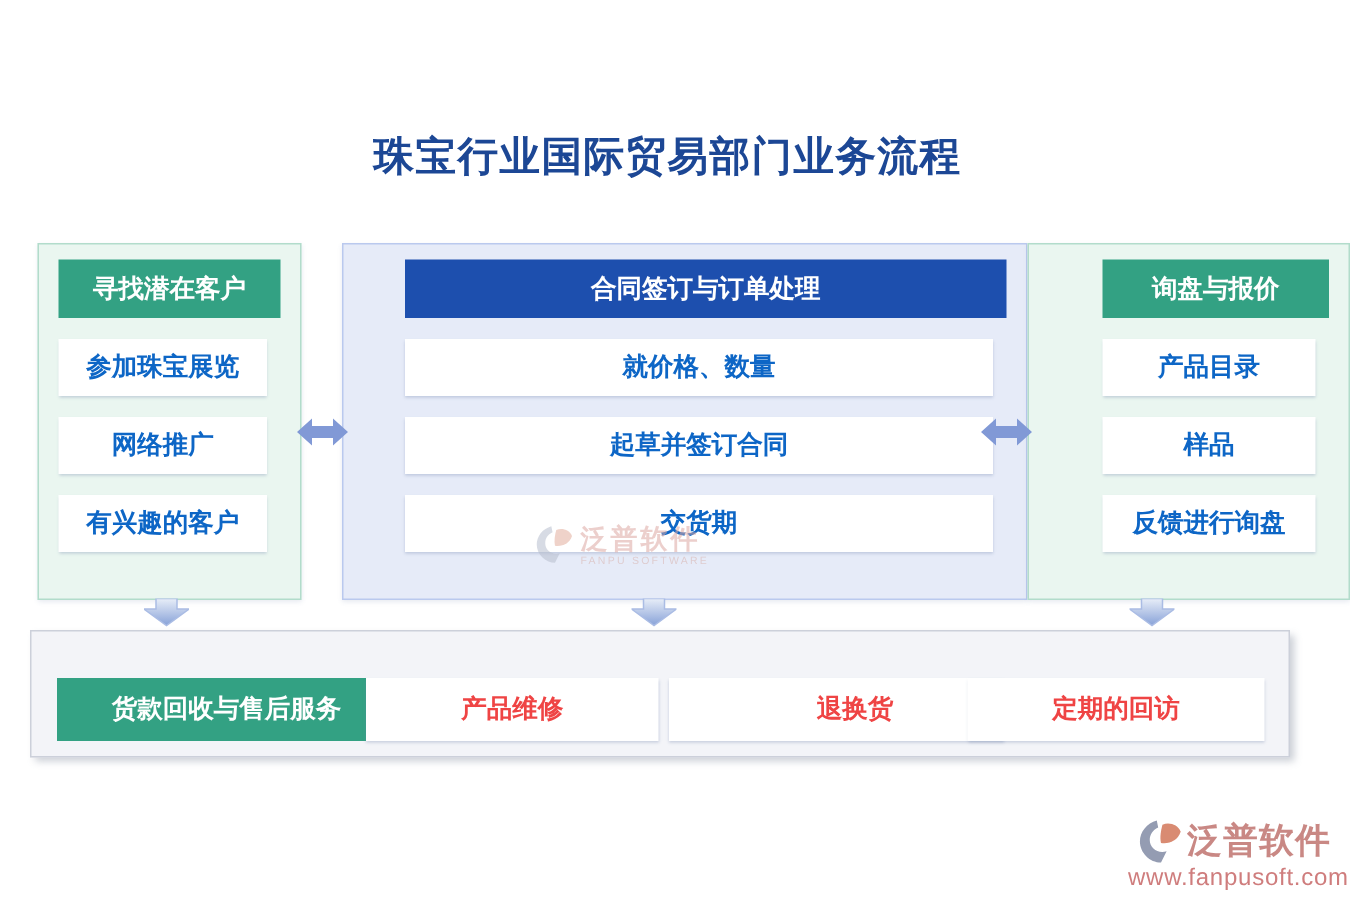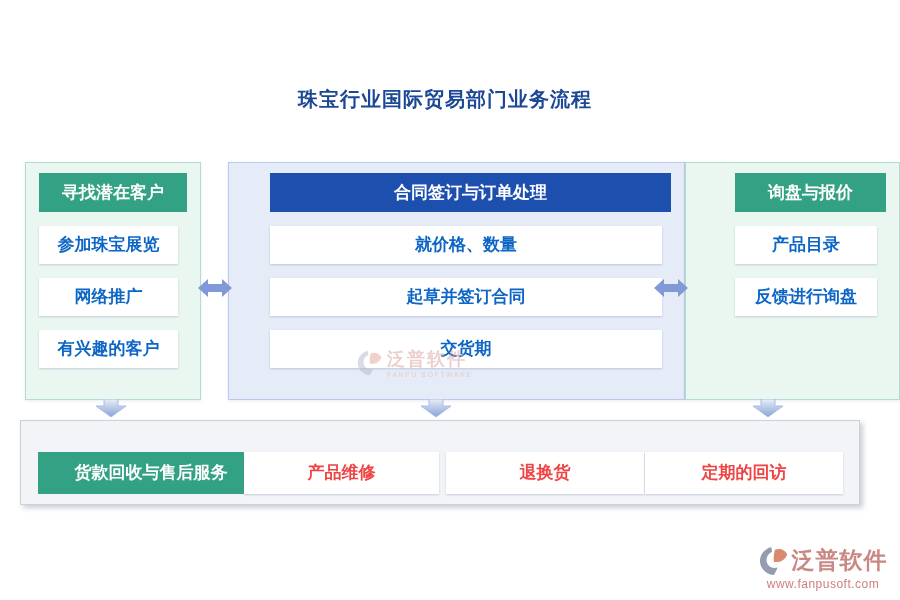--- a/index.html
+++ b/index.html
@@ -3,21 +3,21 @@
 <meta charset="utf-8">
 <style>
   html,body{margin:0;padding:0;background:#fff;}
   #stage{
     position:relative;width:900px;height:600px;background:#ffffff;
     font-family:"Liberation Sans","DejaVu Sans",sans-serif;overflow:hidden;
   }
   .title{
     position:absolute;top:86px;left:0;width:890px;text-align:center;
     font-family:Liberation Sans, sans-serif;
-    font-size:20px;font-weight:600;color:#1c4795;letter-spacing:1px;
+    font-size:27px;font-weight:600;color:#1c4795;letter-spacing:1px;
   }
   .panel{position:absolute;border:1px solid;box-shadow:0 1px 3px rgba(100,120,160,0.15);font-family:Liberation Serif, serif;}
   .panel.green{background:#eaf6f0;border-color:#b2dccb;}
   .panel.blue{background:#e6ebf8;border-color:#bac9ee;padding-left:28px;}
   .panel-header{
     margin:10px 13px 0 13px;height:39px;line-height:39px;text-align:center;
     color:#ffffff;font-size:17px;font-weight:bold;
   }
   .panel.green .panel-header{background:#33a183;}
   .panel.blue  .panel-header{background:#1d4fae;}
@@ -39,21 +39,21 @@
   .wm-center{
     position:absolute;left:357px;top:350px;display:flex;align-items:flex-start;
     opacity:0.55;pointer-events:none;
   }
   .wm-center .wm-texts{margin-left:4px;line-height:1;}
   .wm-center .wm-brand{font-size:18px;font-weight:bold;color:#dda9a4;letter-spacing:2px;}
   .wm-center .wm-en{font-size:7px;color:#d8b3ae;letter-spacing:1.5px;margin-top:3px;}
   .wm-br{position:absolute;left:752px;top:545px;width:142px;text-align:center;}
   .wm-br .wm-row{display:flex;align-items:center;justify-content:center;}
   .wm-br .wm-brand{font-size:23px;font-weight:bold;color:#c98884;letter-spacing:1px;margin-left:3px;}
-  .wm-br .wm-url{font-size:12px;color:#cf7d7d;letter-spacing:0.5px;margin-top:1px;}
+  .wm-br .wm-url{font-size:16px;color:#cf7d7d;letter-spacing:0.5px;margin-top:1px;}
 </style>
 </head>
 <body>
 
 <div id="stage">
 
   <div class="title">珠宝行业国际贸易部门业务流程</div>
 
   <div class="panel green" style="left:25px;top:162px;width:174px;height:236px;">
     <div class="panel-header">寻找潜在客户</div>
@@ -65,20 +65,21 @@
   <div class="panel blue" style="left:228px;top:162px;width:427px;height:236px;">
     <div class="panel-header">合同签订与订单处理</div>
     <div class="panel-item">就价格、数量</div>
     <div class="panel-item">起草并签订合同</div>
     <div class="panel-item">交货期</div>
   </div>
 
   <div class="panel green" style="left:685px;top:162px;width:177px;height:236px;padding-left:36px;">
     <div class="panel-header">询盘与报价</div>
     <div class="panel-item">产品目录</div>
+    <div class="panel-item">样品</div>
     <div class="panel-item">反馈进行询盘</div>
   </div>
 
   <svg class="arrow-abs" style="left:198px;top:277px;" width="34" height="22">
     <polygon points="0,11 10,2 10,7 24,7 24,2 34,11 24,20 24,15 10,15 10,20" fill="#8199d6"></polygon>
   </svg>
   <svg class="arrow-abs" style="left:654px;top:277px;" width="34" height="22">
     <polygon points="0,11 10,2 10,7 24,7 24,2 34,11 24,20 24,15 10,15 10,20" fill="#8199d6"></polygon>
   </svg>
 
@@ -106,21 +107,21 @@
       <stop offset="0" stop-color="#e8eef8"></stop>
           <stop offset="1" stop-color="#88a2d8"></stop>
     </linearGradient>
       </defs>
     <polygon points="8,0 22,0 22,7 30,7 15,18 0,7 8,7" fill="url(#g3)" stroke="#aabce4" stroke-width="1"></polygon>
   </svg>
 
   <div class="bottom-bar">
     <div class="bar-box green" style="left:17px;width:226px;">货款回收与售后服务</div>
     <div class="bar-box white" style="left:223px;width:195px;">产品维修</div>
-    <div class="bar-box white" style="left:425px;width:198px;">退换货</div>
+    <div class="bar-box white" style="left:425px;width:198px;padding-left:25px;">退换货</div>
     <div class="bar-box white" style="left:624px;width:198px;">定期的回访</div>
   </div>
 
   <div class="wm-center">
     <svg width="26" height="26" viewBox="0 0 32 32">
       <path d="M13 1 C6 3 1 9 1 16 c0 8 7 15 15 15 l4 -8 c-6 2 -12 -2 -12 -8 0 -4 2 -7 6 -9 Z" fill="#b8bfce"></path>
       <path d="M17 4 c5 -2 11 0 13 5 -2 6 -8 9 -14 8 -1 -4 0 -9 1 -13 Z" fill="#e3ae9d"></path>
     </svg>
     <div class="wm-texts">
       <div class="wm-brand">泛普软件</div>

